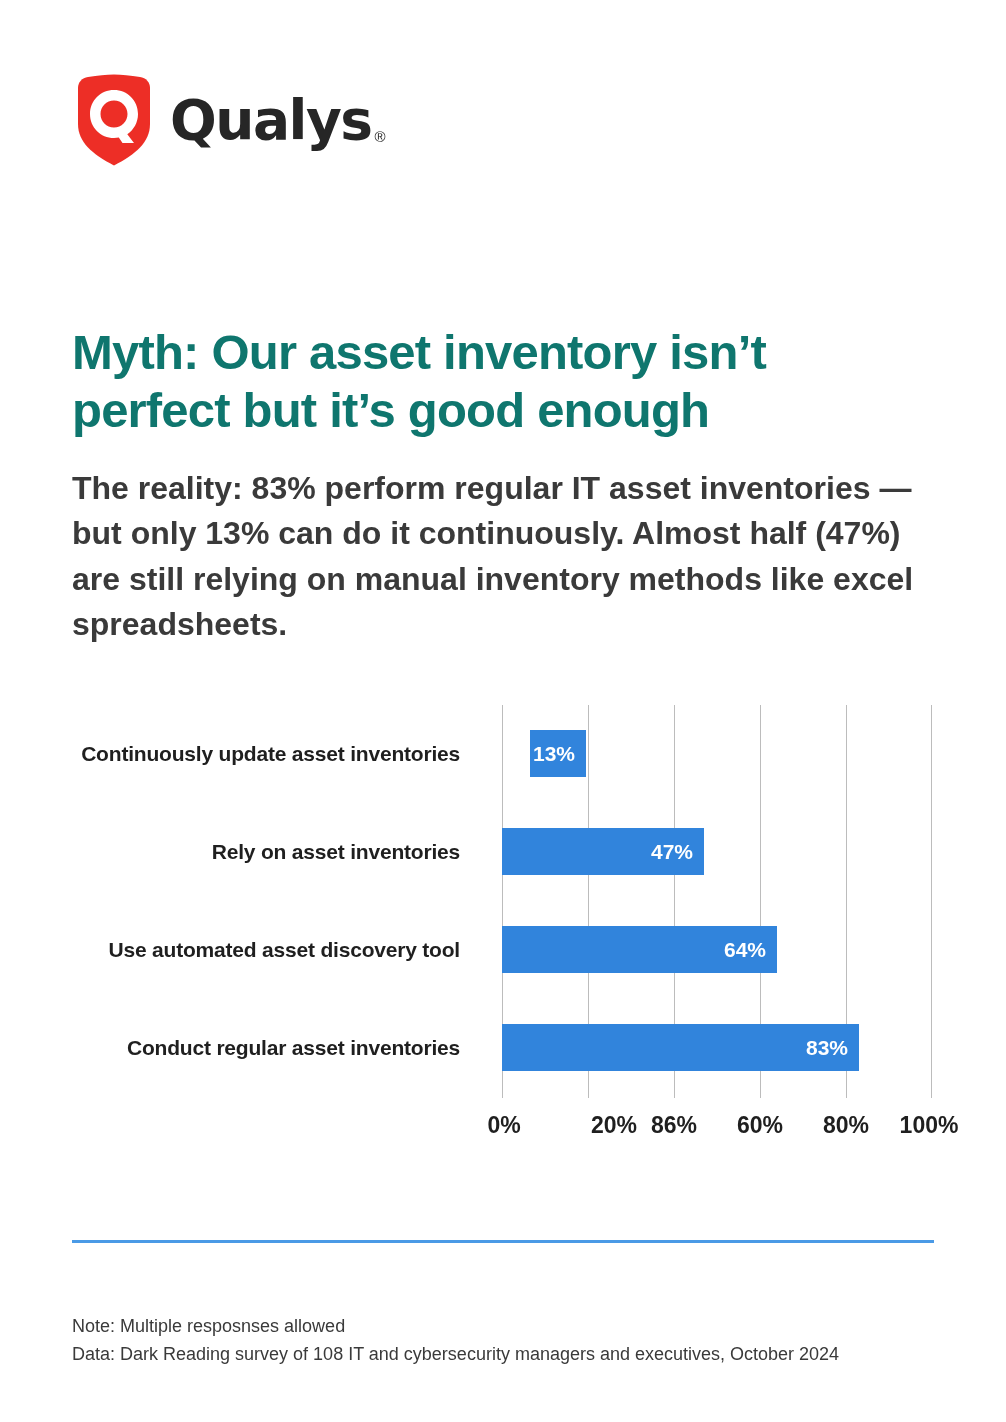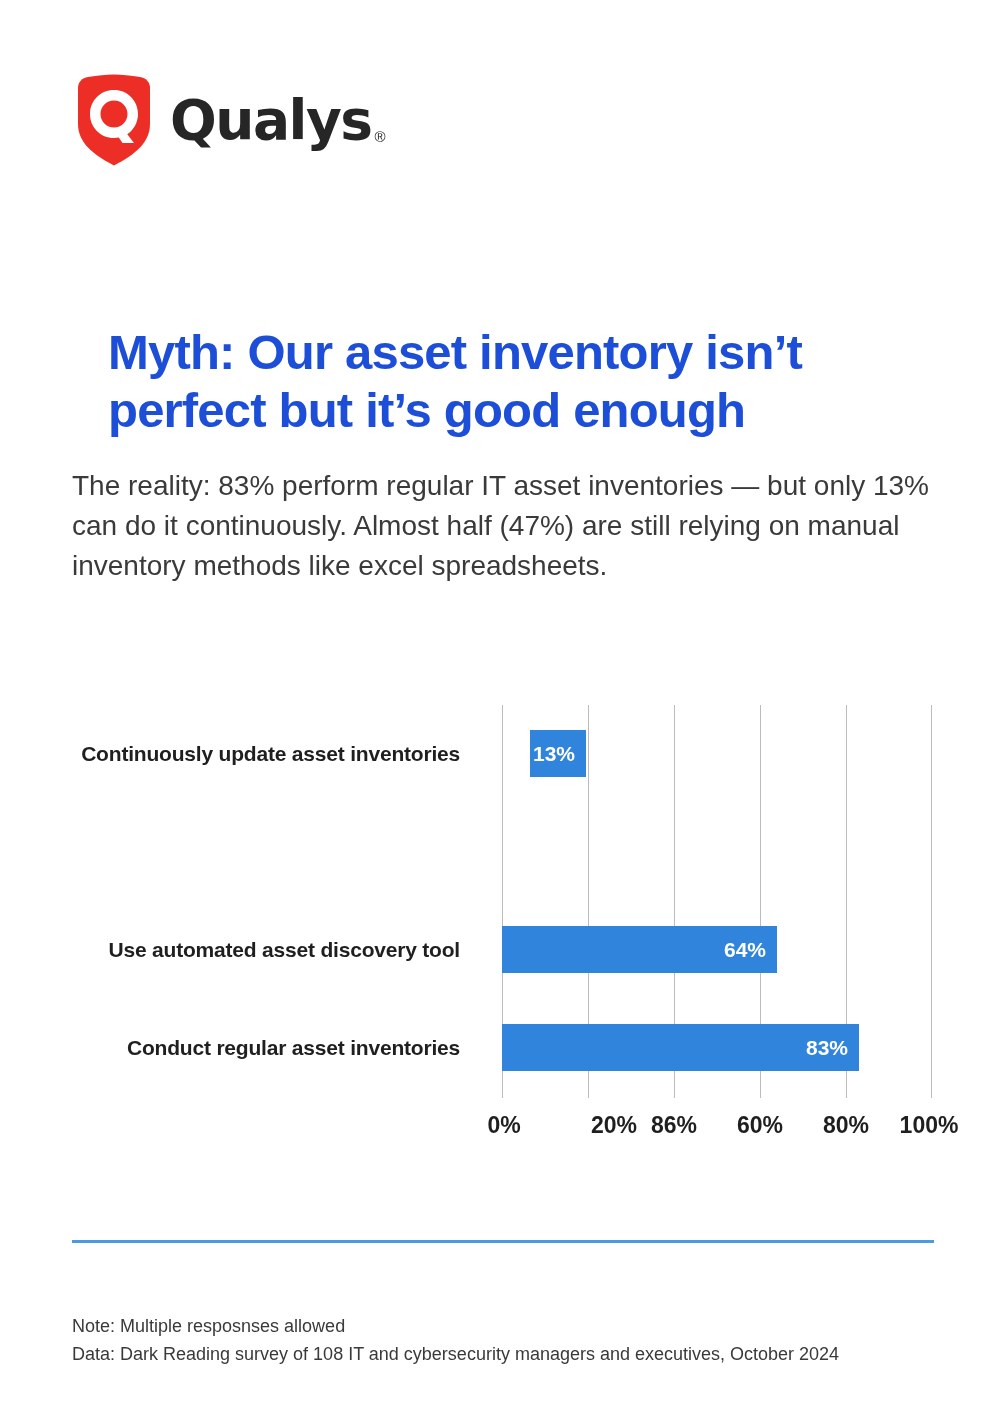--- a/index.html
+++ b/index.html
@@ -56,33 +56,32 @@
   .headline {
     position: absolute;
     left: 72px;
     top: 324px;
     width: 830px;
     font-family: "Liberation Sans", sans-serif;
     font-size: 49px;
     font-weight: 700;
     line-height: 1.18;
     letter-spacing: -0.8px;
-    color: #1d4ed8;
-    margin-left: 36px;
+    color: #0f766e;
   }
 
   
   .subtitle {
     position: absolute;
     left: 72px;
     top: 466px;
     width: 870px;
     font-family: "Liberation Sans", sans-serif;
-    font-size: 28px;
-    font-weight: 400;
+    font-size: 32px;
+    font-weight: 700;
     line-height: 1.42;
     color: #3a3a3a;
   }
 
   
   .chart {
     position: absolute;
     left: 0;
     top: 700px;
     width: 1006px;
@@ -232,20 +231,28 @@
 
     <div class="bar-row" style="top:0px;">
       <div class="bar-label">Continuously update asset inventories</div>
       <div class="bar-track">
         <div class="bar" style="width:56px;margin-left:28px;">
           <span class="bar-value">13%</span>
         </div>
       </div>
     </div>
 
+    <div class="bar-row" style="top:98px;">
+      <div class="bar-label">Rely on asset inventories</div>
+      <div class="bar-track">
+        <div class="bar" style="width:202px;">
+          <span class="bar-value">47%</span>
+        </div>
+      </div>
+    </div>
 
     <div class="bar-row" style="top:196px;">
       <div class="bar-label">Use automated asset discovery tool</div>
       <div class="bar-track">
         <div class="bar" style="width:275px;">
           <span class="bar-value">64%</span>
         </div>
       </div>
     </div>
 

